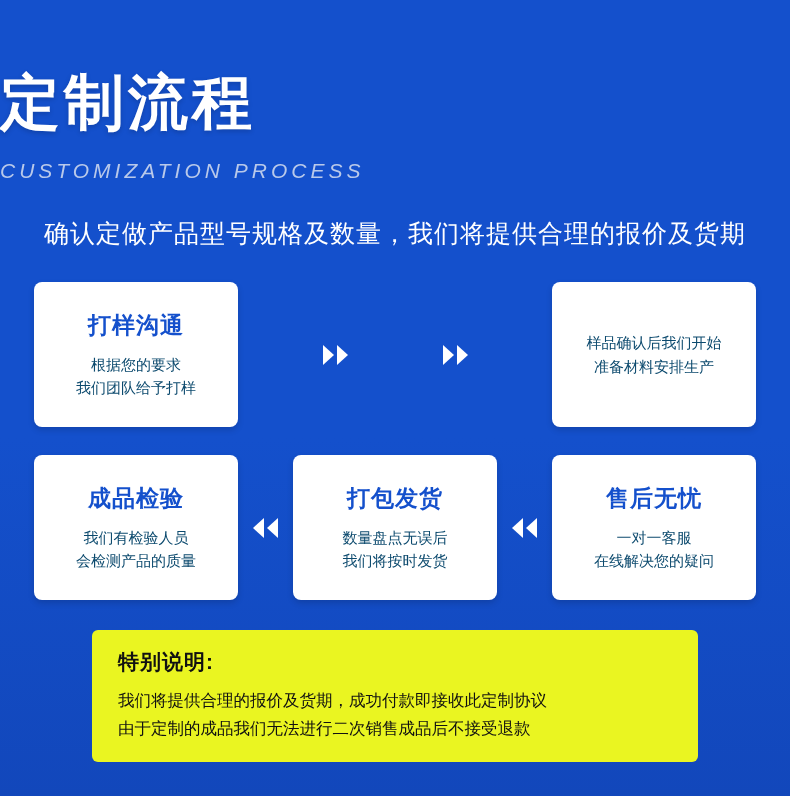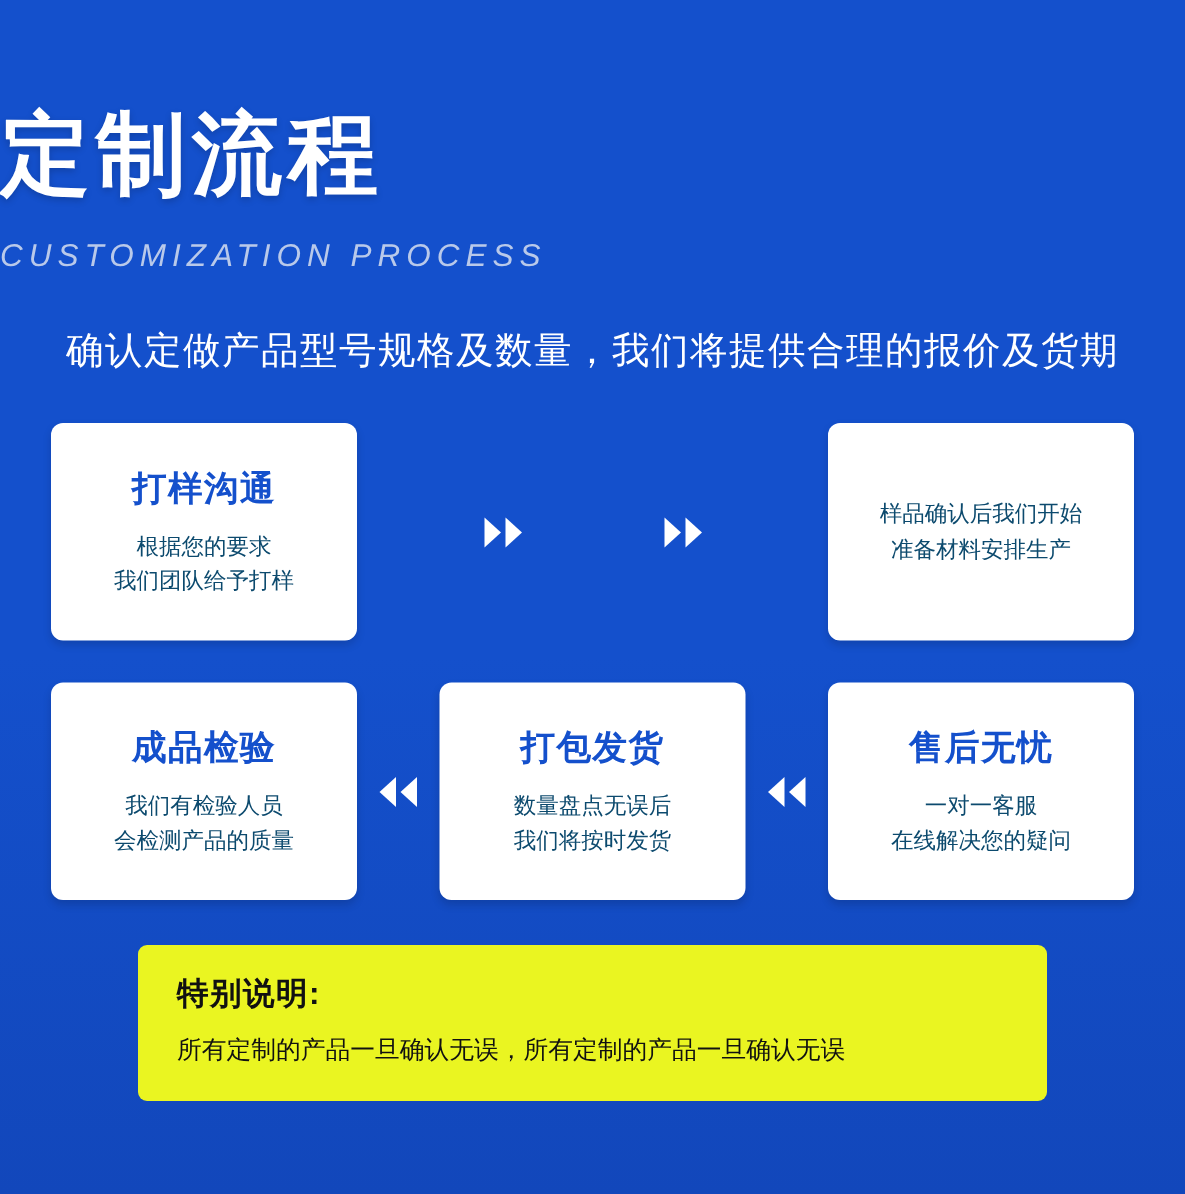--- a/index.html
+++ b/index.html
@@ -195,16 +195,17 @@
         <div class="card-line">一对一客服</div>
         <div class="card-line">在线解决您的疑问</div>
       </div>
 
     </div>
 
   </div>
 
   <div class="note">
     <div class="note-title">特别说明:</div>
-    <div class="note-line">所有定制的产品一旦确认无误，所有定制的产品一旦确认无误</div>
+    <div class="note-line">我们将提供合理的报价及货期，成功付款即接收此定制协议</div>
+    <div class="note-line">由于定制的成品我们无法进行二次销售成品后不接受退款</div>
   </div>
 
 </div>
 
 </body></html>

